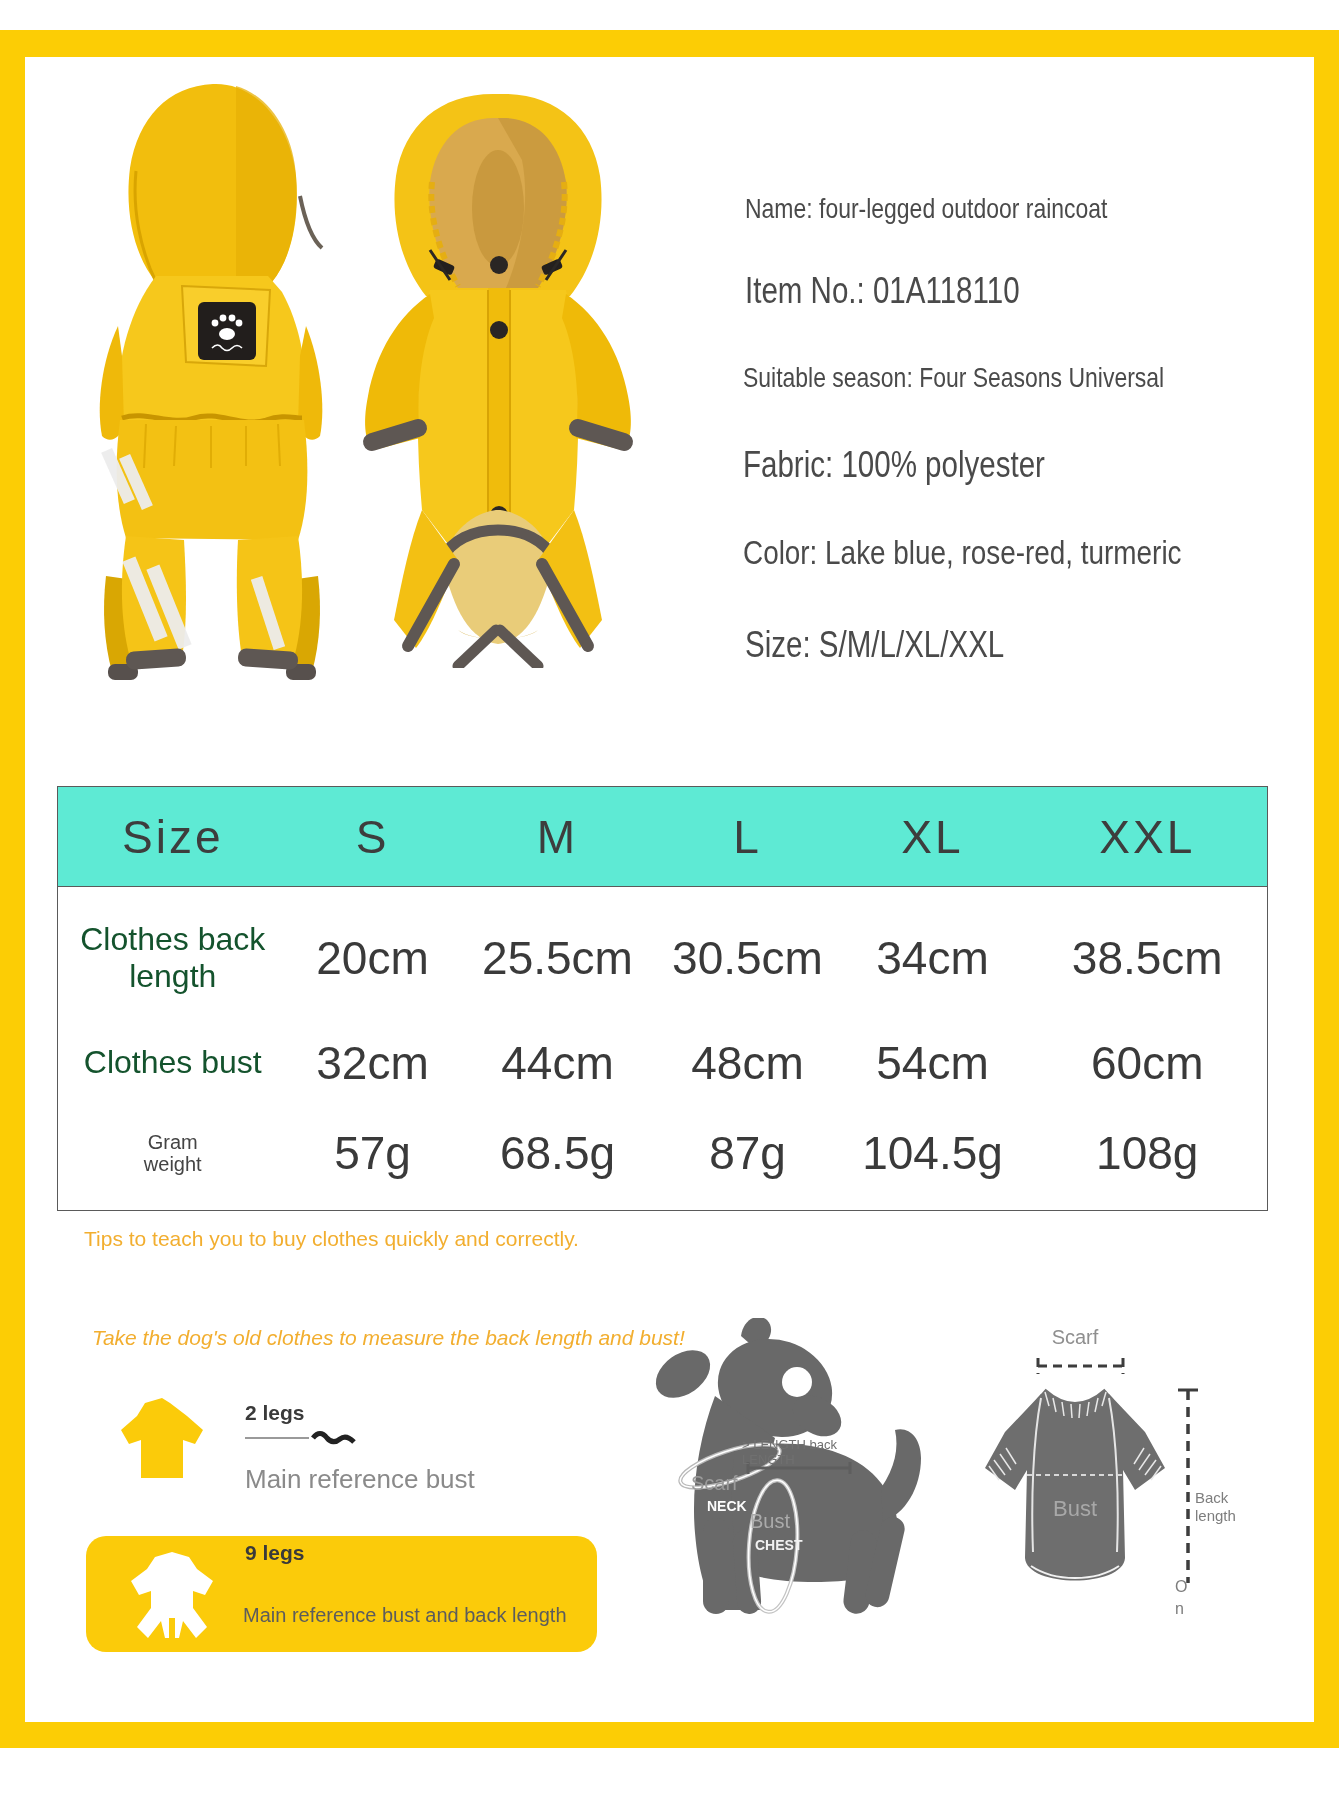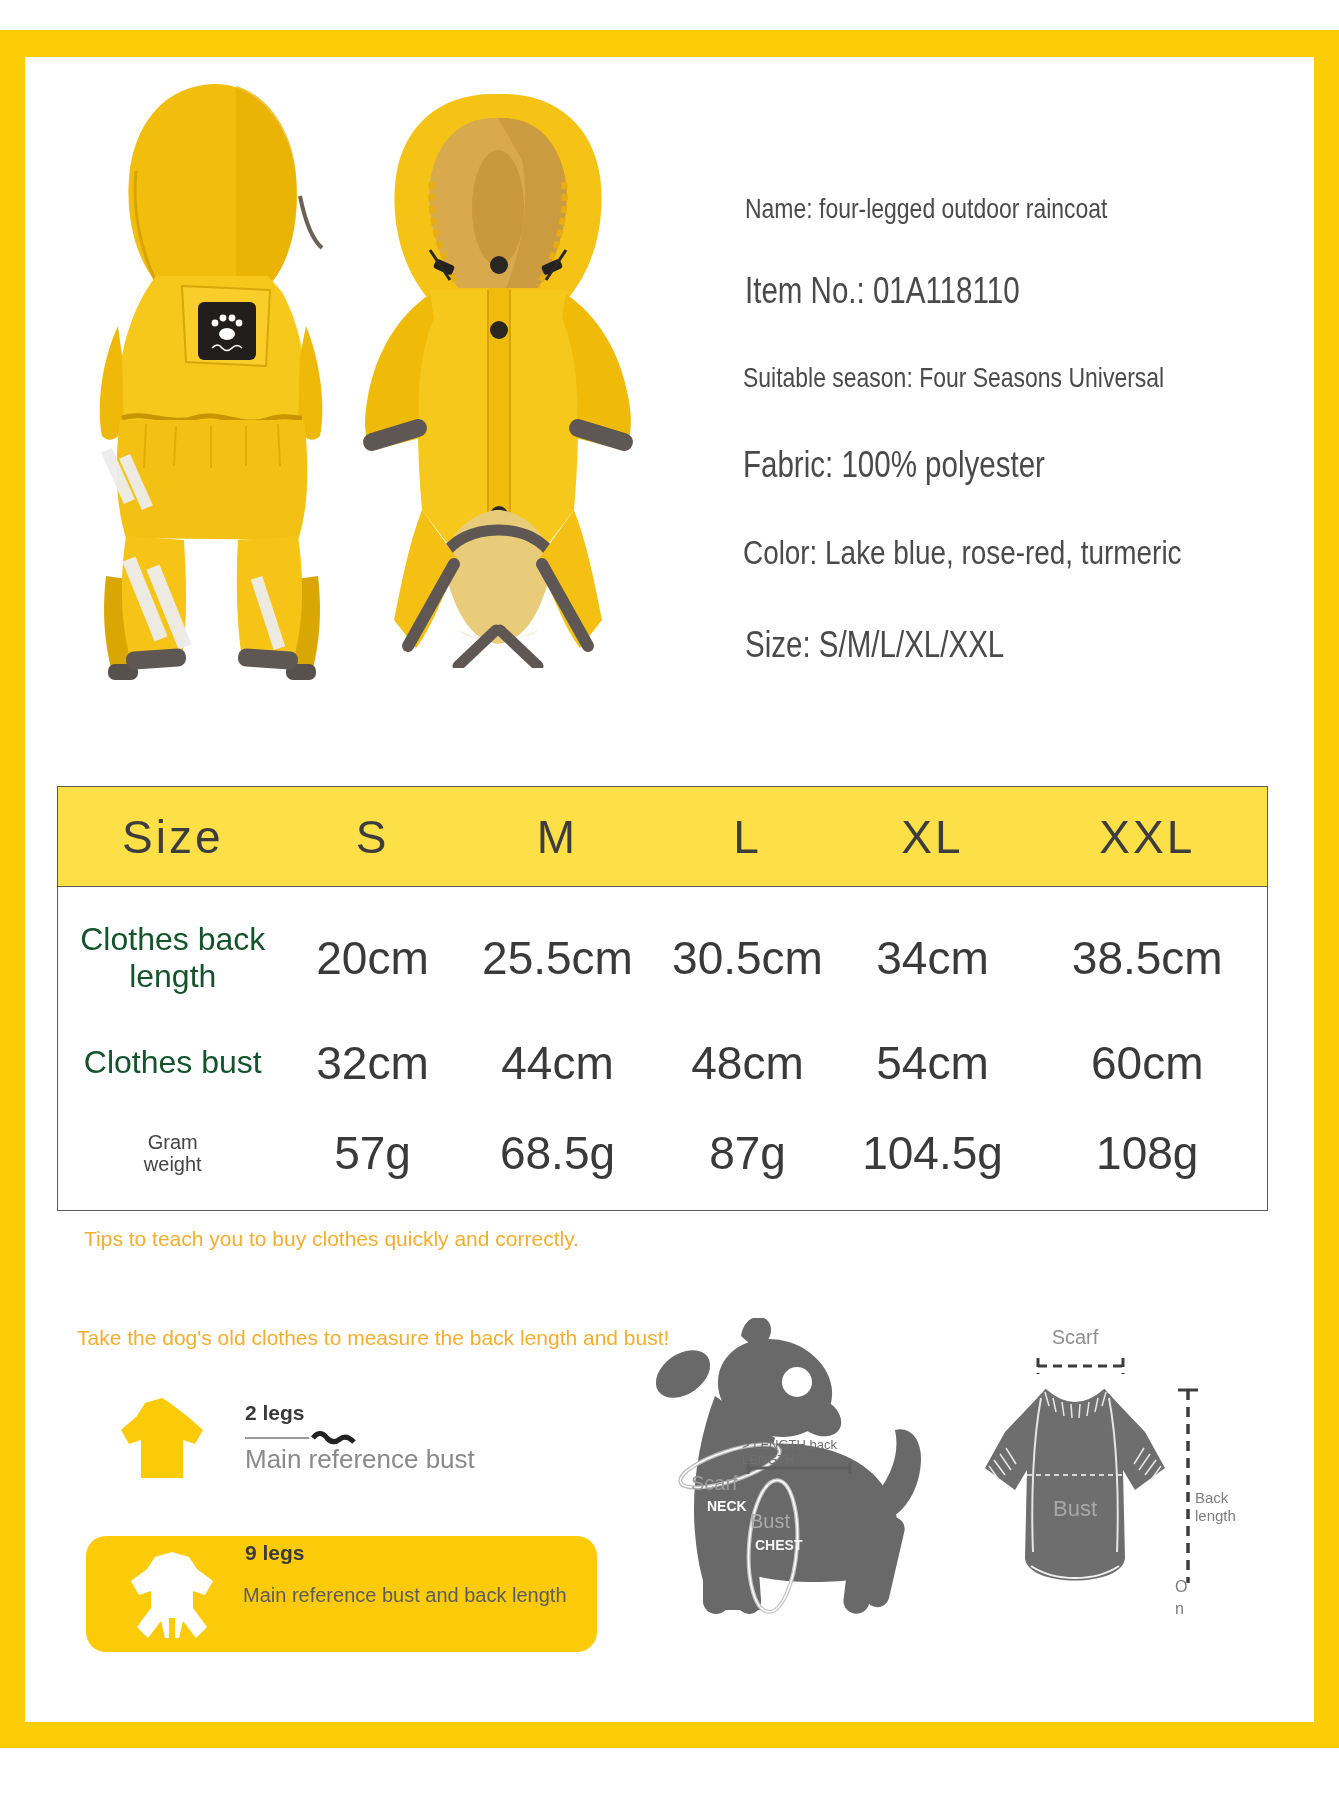--- a/index.html
+++ b/index.html
@@ -4,28 +4,28 @@
 <style>
   html,body{margin:0;padding:0;background:#ffffff;}
   body{width:1339px;height:1807px;position:relative;overflow:hidden;
        font-family:"Liberation Sans",sans-serif;color:#4a4a4a;}
   .abs{position:absolute;}
   .frame{background:#FCCD05;}
   .info-line{white-space:nowrap;transform:scaleX(.82);transform-origin:left top;color:#4a4a4a;}
   .tips-line{white-space:nowrap;color:#F2AE2F;font-size:21px;}
   table.size-table{position:absolute;left:57px;top:786px;width:1210px;
      border-collapse:collapse;table-layout:fixed;border:1px solid #5a5a5a;}
-  table.size-table th{background:#fde047;font-size:46px;font-weight:400;color:#3d3d3d;
+  table.size-table th{background:#5eead4;font-size:46px;font-weight:400;color:#3d3d3d;
      border-bottom:1px solid #5a5a5a;letter-spacing:3px;}
   table.size-table td, table.size-table th{text-align:center;vertical-align:middle;padding:0;}
   td.rowlabel{font-size:32px;font-weight:400;color:#14532d;}
   td.rowlabel-small{font-size:20px;font-weight:400;color:#444;line-height:1.12;}
   td.val{font-size:46px;color:#3a3a3a;}
   .legend-label{font-size:21px;color:#3a3a3a;white-space:nowrap;font-weight:bold;}
-  .legend-desc{white-space:nowrap;}
+  .legend-desc{white-space:nowrap;margin-top:20px;}
   .four-rect{background:#FBCB0A;border-radius:20px;}
   svg text{font-family:"Liberation Sans",sans-serif;}
 </style>
 </head>
 <body>
 
 <div class="abs frame" style="left:0;top:30px;width:1339px;height:27px;"></div>
 <div class="abs frame" style="left:0;top:30px;width:25px;height:1718px;"></div>
 <div class="abs frame" style="left:1314px;top:30px;width:25px;height:1718px;"></div>
 <div class="abs frame" style="left:0;top:1722px;width:1339px;height:26px;"></div>
@@ -162,21 +162,21 @@
     <td class="val">57g</td>
     <td class="val">68.5g</td>
     <td class="val">87g</td>
     <td class="val">104.5g</td>
     <td class="val">108g</td>
   </tr>
 </tbody>
   </table>
 
 <div class="abs tips-line" style="left:84px;top:1227px;">Tips to teach you to buy clothes quickly and correctly.</div>
-<div class="abs tips-line" style="left:77px;top:1326px;">Take the dog's old clothes to measure the back length and bust!</div>
+<div class="abs tips-line" style="left:92px;top:1326px;font-style:italic;">Take the dog's old clothes to measure the back length and bust!</div>
 
 <svg class="abs" style="left:116px;top:1394px;" width="92" height="88" viewBox="0 0 92 88">
   <path d="M46,4 L29,9 L21,22 L5,36 L13,50 L25,46 L25,84 L67,84 L67,46 L79,50 L87,36 L71,22 L54,9 Z" fill="#FBCB0A"></path>
 </svg>
 <div class="abs legend-label" style="left:245px;top:1401px;">2 legs</div>
 <svg class="abs" style="left:243px;top:1428px;" width="120" height="26" viewBox="0 0 120 26">
   <path d="M2,10 H66" stroke="#9a9a9a" stroke-width="2"></path>
   <path d="M70,10 q7,-9 14,0 q6,7 13,1 q6,-5 14,3" stroke="#222" stroke-width="5" fill="none"></path>
 </svg>
 <div class="abs legend-desc" style="left:245px;top:1444px;font-size:26px;color:#8a8a8a;">Main reference bust</div>

